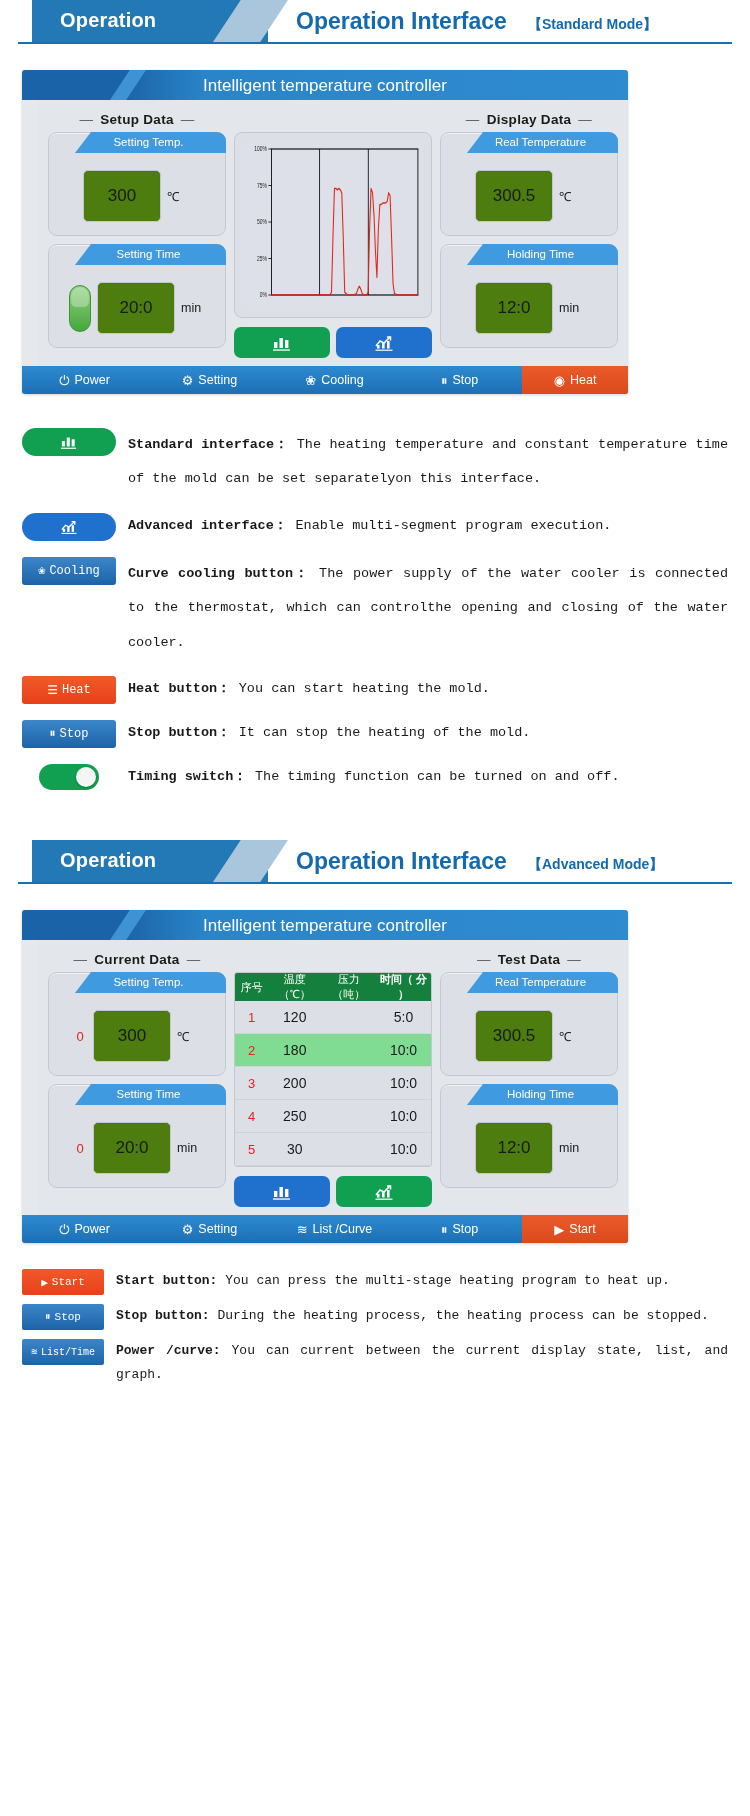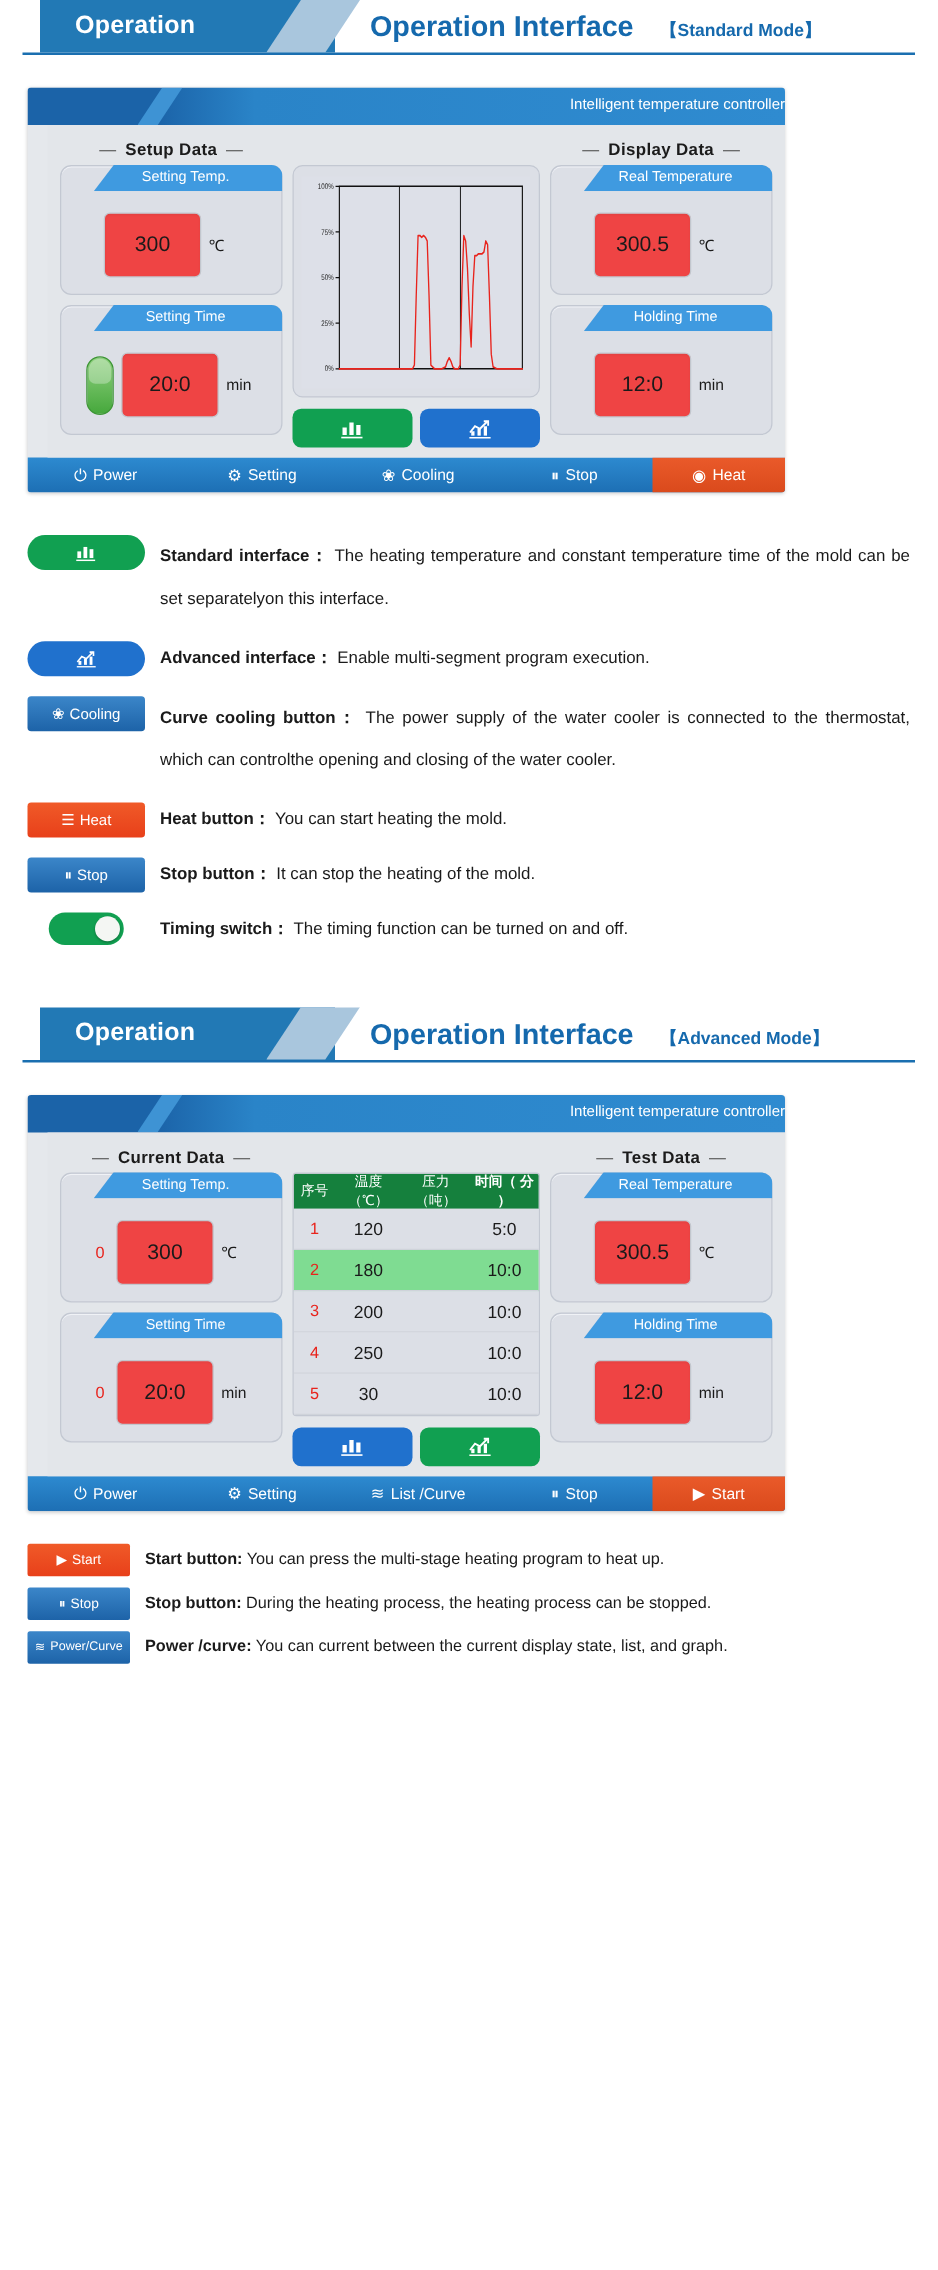--- a/index.html
+++ b/index.html
@@ -63,23 +63,23 @@
     height: 30px;
     background: linear-gradient(to right,#1b63a8 0%,#1b63a8 17%,#2a84c8 30%,#2f8bd0 100%);
   }
   .dev-title-slant {
     position: absolute; left: 88px; top: 0; width: 36px; height: 30px;
     background: #3e93d4;
     clip-path: polygon(55% 0, 100% 0, 45% 100%, 0 100%);
   }
   .dev-title-text {
     position: absolute; left: 0; right: 0; top: 6px;
-    text-align: right;
+    text-align: center;
     color: #ffffff;
-    font-size: 12px;
+    font-size: 17px;
   }
   .dev-body {
     position: relative;
     padding: 8px 10px 8px 10px;
     background: #e3e6ea;
     display: flex;
     gap: 8px;
     margin-left: 16px;
   }
 
@@ -120,21 +120,21 @@
   .card-inner {
     position: absolute;
     left: 0; right: 0; top: 24px; bottom: 0;
     display: flex;
     align-items: center;
     justify-content: center;
     gap: 6px;
   }
   .val-box {
     width: 78px; height: 52px;
-    background: #ef4444;
+    background: #4d7c0f;
     border: 1px solid #c2c6cd;
     border-radius: 5px;
     display: flex; align-items: center; justify-content: center;
     font-size: 17px;
     color: #1a1a1a;
     box-shadow: inset 0 1px 2px rgba(0,0,0,.06);
   }
   .unit { font-size: 12.5px; color: #1a1a1a; width: 24px; }
   .idx-red { color: #e8231c; font-size: 13px; width: 14px; text-align: center; }
 
@@ -230,21 +230,21 @@
     gap: 5px;
     height: 100%;
   }
   .nav-item.accent {
     background: linear-gradient(to bottom,#ea5a2a,#da4a1c);
     flex: 0 0 106px;
   }
   .nav-ico { display: inline-block; line-height: 1; font-size: 13px; }
 
   
-  .legend { margin: 34px 22px 0 22px; }
+  .legend { margin: 34px 22px 0 22px; font-family: Liberation Mono, monospace; }
   .lrow {
     display: flex;
     align-items: flex-start;
     margin-bottom: 16px;
   }
   .lchip {
     flex: 0 0 auto;
     margin-right: 12px;
     height: 28px;
     display: flex; align-items: center; justify-content: center;
@@ -675,20 +675,20 @@
     </div>
     <div class="ltext">
       <b>Stop button:</b>
       <span>During the heating process, the heating process can be stopped.</span>
     </div>
   </div>
 
   <div class="lrow">
     <div class="lchip stop" style="font-size:10px;">
       <span>≋</span>
-      <span>Power/Curve</span>
+      <span>List/Time</span>
     </div>
     <div class="ltext">
       <b>Power /curve:</b>
       <span>You can current between the current display state, list, and graph.</span>
     </div>
   </div>
 </div>
 
 </body></html>

